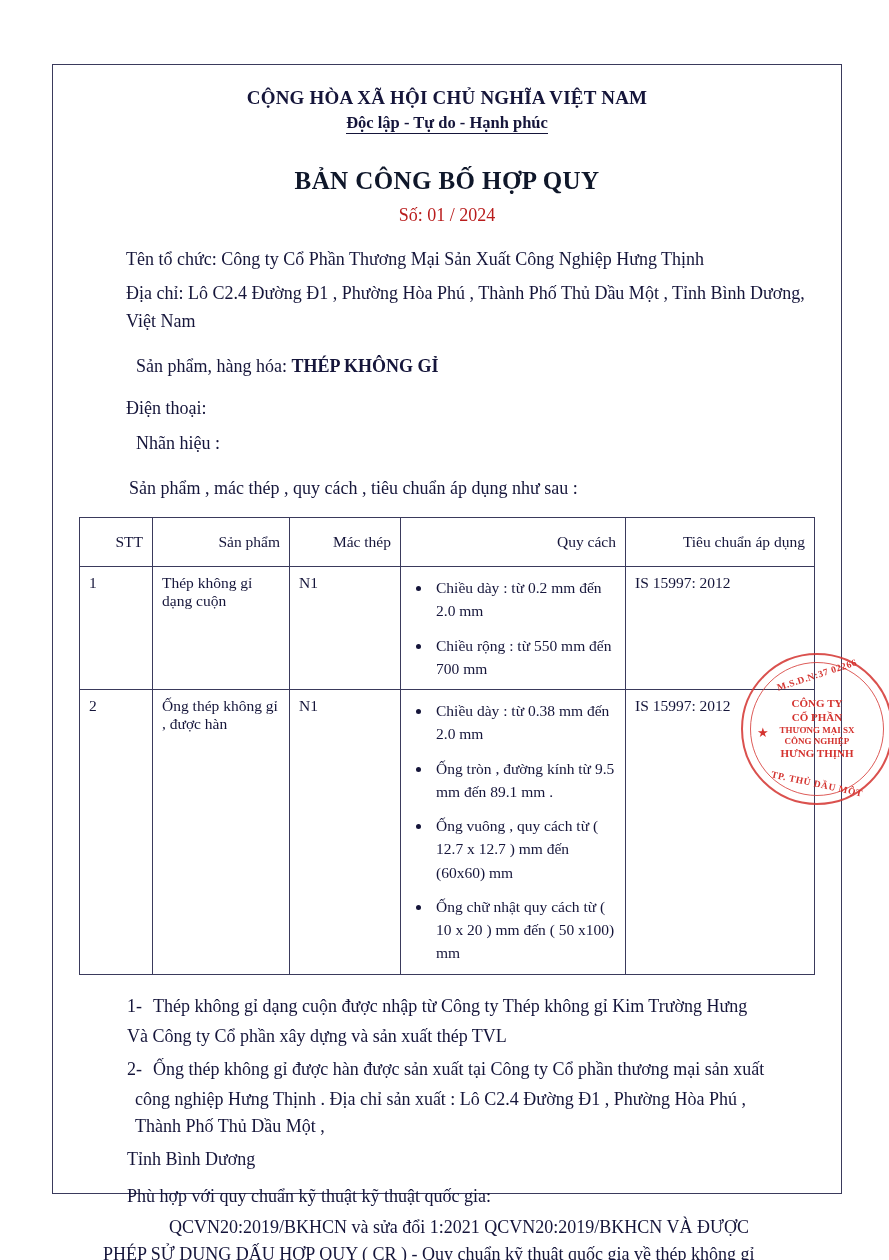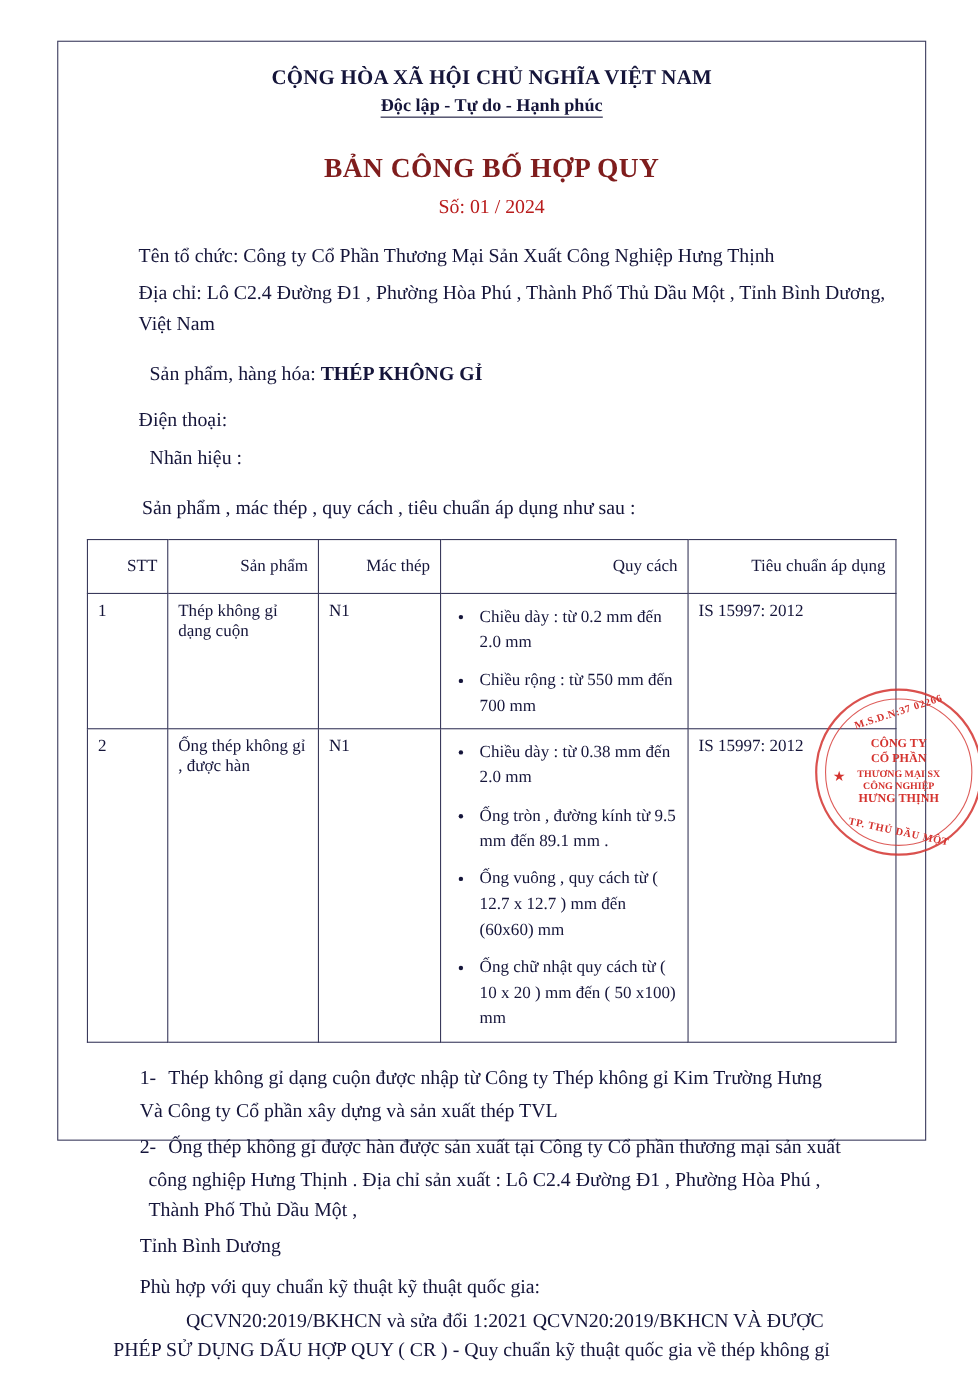--- a/index.html
+++ b/index.html
@@ -11,23 +11,23 @@
     height: 1260px;
     background: #ffffff;
     font-family: "Liberation Serif", serif;
     color: #1a1a2e;
     position: relative;
     overflow: hidden;
   }
   .page {
     position: absolute;
     left: 52px;
-    top: 37px;
+    top: 64px;
     width: 790px;
-    height: 1000px;
+    height: 1130px;
     border: 1px solid #3a3a5c;
     box-sizing: border-box;
     background: #fff;
   }
   .inner {
     padding: 18px 26px 10px 26px;
     box-sizing: border-box;
     height: 100%;
     position: relative;
   }
@@ -49,21 +49,21 @@
   .motto span {
     border-bottom: 1.3px solid #15153a;
     padding-bottom: 1px;
   }
   .doc-title {
     text-align: center;
     font-weight: bold;
     font-size: 25px;
     margin-top: 34px;
     letter-spacing: .4px;
-    color: #7f1d1d;
+    color: #0f172a;
   }
   .doc-no {
     text-align: center;
     font-size: 18px;
     margin-top: 10px;
     color: #b91c1c;
   }
   .para {
     font-size: 18px;
     line-height: 1.55;

